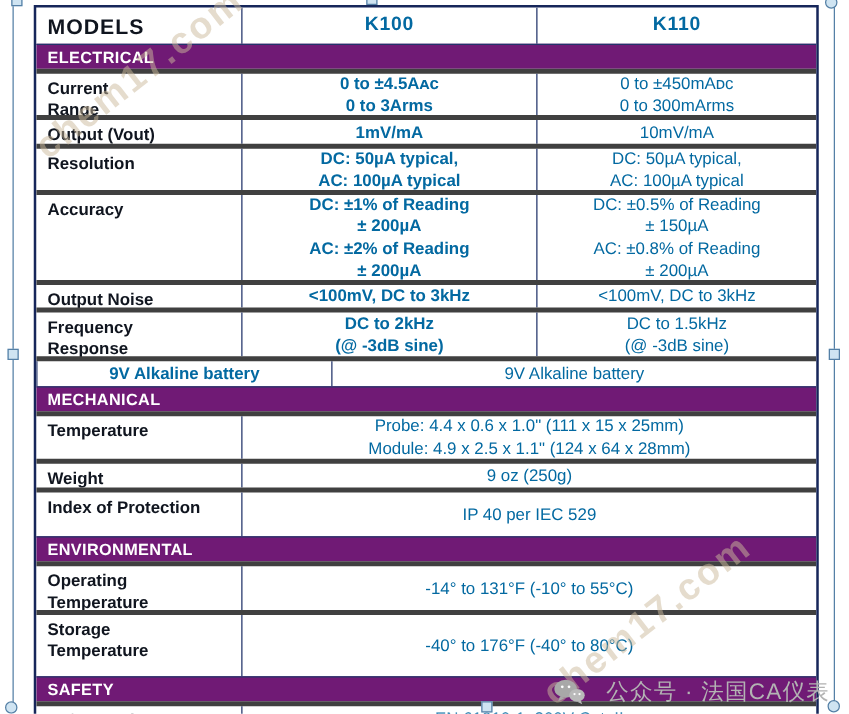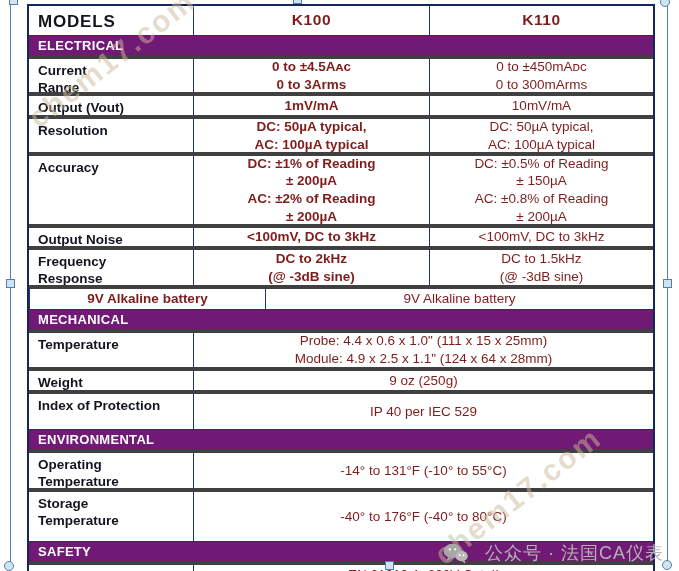--- a/index.html
+++ b/index.html
@@ -36,21 +36,21 @@
   }
   .cell{min-width:0;}
   .lbl{
     width:164px;flex:none;
     font-weight:bold;font-size:13.5px;line-height:1.26;color:#10151f;
     padding:3px 4px 0 9px;white-space:pre-line;
   }
   .val{
     flex:1;border-left:1px solid #23346b;
     display:flex;align-items:center;justify-content:center;text-align:center;
-    font-size:13.5px;line-height:1.3;color:#7f1d1d;white-space:pre-line;
+    font-size:13.5px;line-height:1.3;color:#0369a1;white-space:pre-line;
     padding:0 4px;
   }
   .val.c-k100{width:236px;flex:none;font-weight:bold;}
   .hdr .lbl{font-size:17px;letter-spacing:0.8px;padding-top:5px;}
   .hdr .val{font-weight:bold;font-size:15.5px;letter-spacing:0.6px;}
 
   
   .sel-line{position:absolute;width:1px;top:0;height:566px;background:#5580a6;z-index:2;}
   .sel-line.left{left:10px;}
   .sel-line.right{left:667px;}

